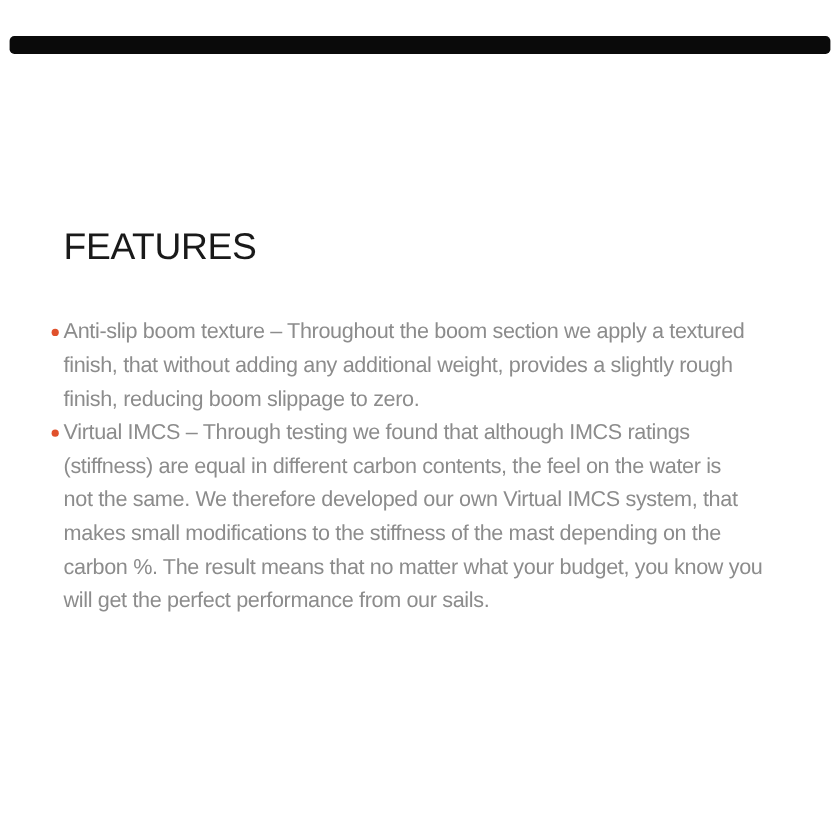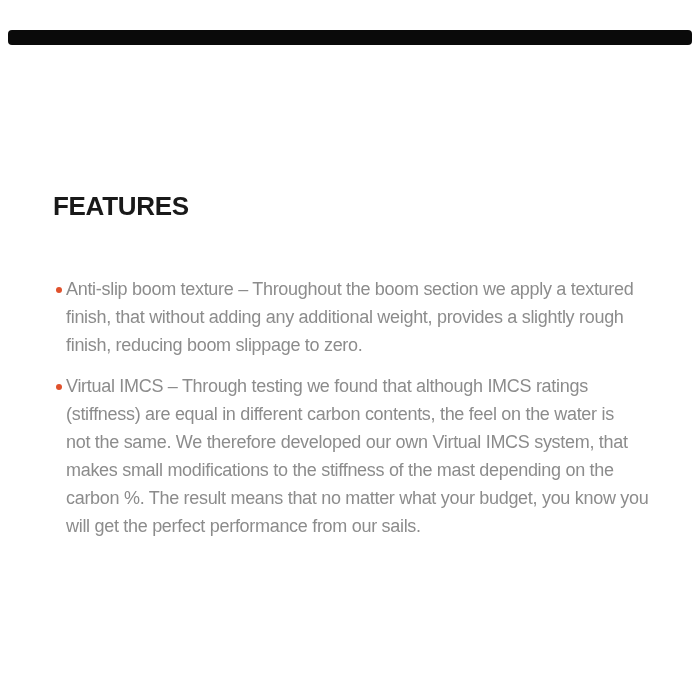--- a/index.html
+++ b/index.html
@@ -24,40 +24,40 @@
     height: 15px;
     background: #0a0a0a;
     border-radius: 4px;
   }
 
   .section-title {
     position: absolute;
     left: 53px;
     top: 194px;
     margin: 0;
-    font-size: 26px;
+    font-size: 31px;
     line-height: 24px;
-    font-weight: 700;
+    font-weight: 400;
     letter-spacing: -0.3px;
     color: #191919;
   }
 
   .features-list {
     position: absolute;
     left: 43px;
     top: 262px;
     width: 640px;
     margin: 0;
     padding: 0;
     list-style: none;
   }
   .feature-item {
     position: relative;
     padding-left: 10px;
-    margin: 13px;
+    margin: 0;
   }
   .bullet-dot {
     position: absolute;
     left: 0;
     top: 12px;
     width: 6px;
     height: 6px;
     border-radius: 50%;
     background: #e0512c;
   }

